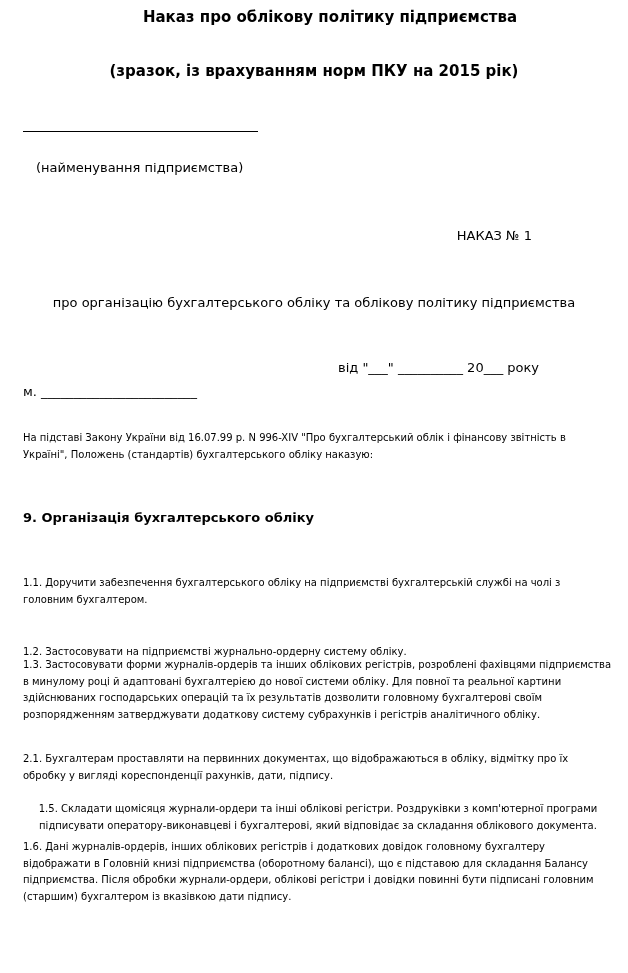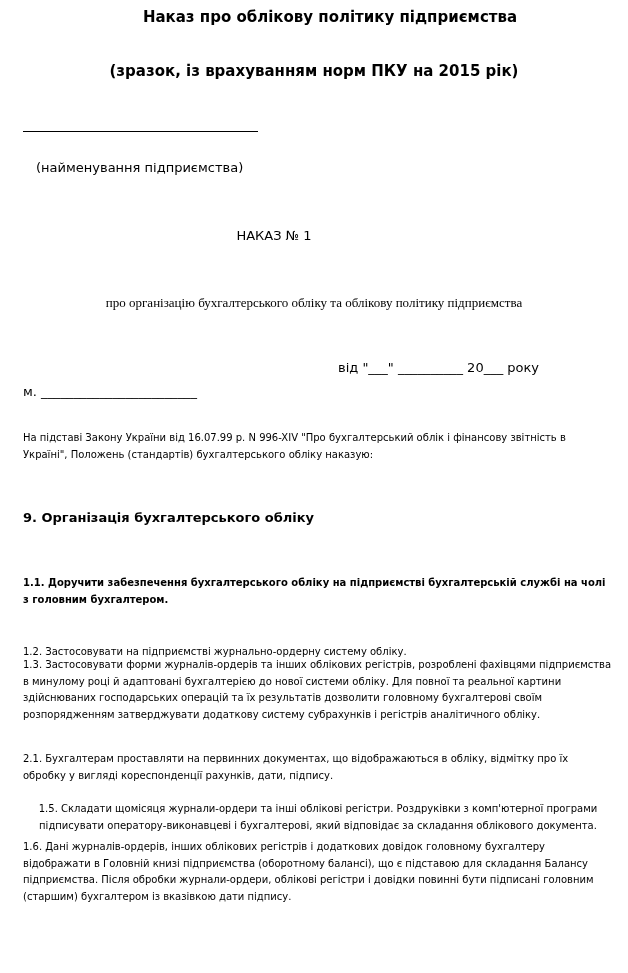--- a/index.html
+++ b/index.html
@@ -10,28 +10,28 @@
     }
     .abs { position: absolute; }
     .title {
       left: 0; width: 628px; text-align: center;
       font-weight: bold; font-size: 15px; letter-spacing: 0;
     }
     .t1 { top: 8px; margin-left: 16px; }
     .t2 { top: 62px; }
     .orgline { left: 23px; top: 131px; width: 235px; border-bottom: 1px solid #000; height: 0; }
     .orglabel { left: 36px; top: 160px; font-size: 13px; }
-    .order-no { left: 0; width: 532px; text-align: center; top: 228px; font-size: 13px; padding-left: 8px; }
-    .subject { left: 0; width: 628px; text-align: center; top: 295px; font-size: 13px; font-family: Liberation Serif, serif; }
+    .order-no { left: 0; width: 532px; text-align: right; top: 228px; font-size: 13px; }
+    .subject { left: 0; width: 628px; text-align: center; top: 295px; font-size: 13px; }
     .city { left: 23px; top: 360px; font-size: 13px; white-space: pre; margin-top: 24px; }
     .date { left: 338px; top: 360px; font-size: 13px; white-space: pre; }
     .para { left: 23px; width: 590px; font-size: 10px; line-height: 16.5px; }
     .basis { top: 430px; }
     .section { left: 23px; top: 510px; font-weight: bold; font-size: 13px; }
-    .p11 { top: 575px; font-weight: bold; }
+    .p11 { top: 575px; }
     .p12 { top: 644px; }
     .p13 { top: 657px; }
     .p14 { top: 751px; }
     .p15 { top: 801px; text-align: center; }
     .p16 { top: 839px; }
   </style>
 </head>
 <body>
 
 <div class="abs title t1">Наказ про облікову політику підприємства</div>

